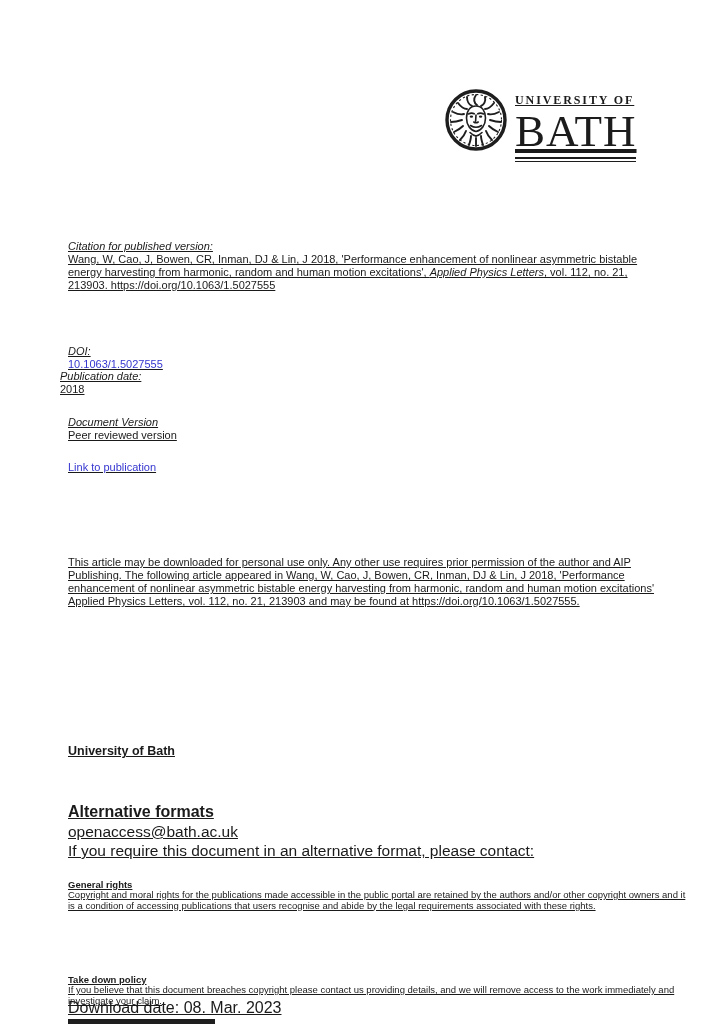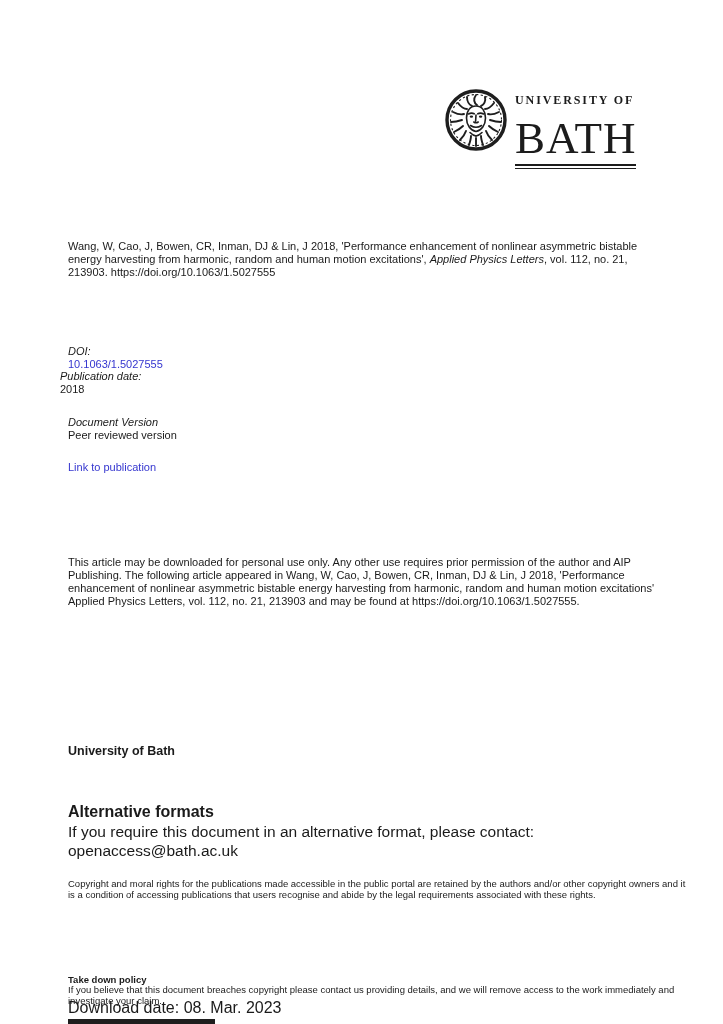--- a/index.html
+++ b/index.html
@@ -5,41 +5,41 @@
   html, body { margin: 0; padding: 0; background: #ffffff; }
   .page {
     position: relative;
     width: 723px;
     height: 1024px;
     background: #ffffff;
     font-family: "Liberation Sans", sans-serif;
     color: #1a1a1a;
     overflow: hidden;
   }
-  .blk { position: absolute; }
+  .blk { position: absolute; text-decoration: underline; }
 
   
   .logo { left: 444px; top: 88px; display: flex; align-items: flex-start; }
   .emblem { width: 64px; height: 64px; flex: 0 0 auto; }
   .logo-text { margin-left: 7px; margin-top: 6px; color: #1c1c1c; }
   .logo-small {
     font-family: "Liberation Serif", serif;
     font-weight: 700;
     font-size: 12px;
     letter-spacing: 1.9px;
     line-height: 12px;
     white-space: nowrap;
   }
   .logo-large {
     font-family: "Liberation Serif", serif;
     font-weight: 400;
     font-size: 45px;
     line-height: 41px;
     letter-spacing: 1px;
-    margin-top: 12px;
+    margin-top: 5px;
     white-space: nowrap;
   }
   .logo-rule {
     width: 121px;
     height: 2px;
     border-top: 2px solid #1c1c1c;
     border-bottom: 1.5px solid #1c1c1c;
     margin-top: 5px;
   }
 
@@ -117,20 +117,21 @@
       </g>
     </svg>
     <div class="logo-text">
       <div class="logo-small">UNIVERSITY OF</div>
       <div class="logo-large">BATH</div>
       <div class="logo-rule"></div>
     </div>
   </div>
 
   <div class="blk citation t11">
+    <div class="it">Citation for published version:</div>
     <div><span>Wang, W, Cao, J, Bowen, CR, Inman, DJ &amp; Lin, J 2018, 'Performance enhancement of nonlinear asymmetric bistable energy harvesting from harmonic, random and human motion excitations', </span><span class="it">Applied Physics Letters</span><span>, vol. 112, no. 21, 213903. https://doi.org/10.1063/1.5027555</span></div>
   </div>
 
   <div class="blk doi t11">
     <div class="it">DOI:</div>
     <div class="link">10.1063/1.5027555</div>
   </div>
 
   <div class="blk pubdate t11">
     <div class="it">Publication date:</div>
@@ -145,25 +146,26 @@
   <div class="blk linkpub t11">
     <span class="link">Link to publication</span>
   </div>
 
   <div class="blk rightsnotice t11">This article may be downloaded for personal use only. Any other use requires prior permission of the author and AIP Publishing.  The following article appeared in Wang, W, Cao, J, Bowen, CR, Inman, DJ &amp; Lin, J 2018, 'Performance enhancement of nonlinear asymmetric bistable energy harvesting from harmonic, random and human motion excitations' Applied Physics Letters, vol. 112, no. 21, 213903 and may be found at https://doi.org/10.1063/1.5027555.</div>
 
   <div class="blk uob-heading">University of Bath</div>
 
   <div class="blk altformats">
     <div class="alt-heading">Alternative formats</div>
+    <div class="alt-body">openaccess@bath.ac.uk</div>
     <div class="alt-body">If you require this document in an alternative format, please contact:</div>
-    <div class="alt-body">openaccess@bath.ac.uk</div>
   </div>
 
   <div class="blk generalrights fineprint">
+    <div class="fine-heading">General rights</div>
     <div>Copyright and moral rights for the publications made accessible in the public portal are retained by the authors and/or other copyright owners and it is a condition of accessing publications that users recognise and abide by the legal requirements associated with these rights.</div>
   </div>
 
   <div class="blk takedown fineprint">
     <div class="fine-heading">Take down policy</div>
     <div>If you believe that this document breaches copyright please contact us providing details, and we will remove access to the work immediately and investigate your claim.</div>
   </div>
 
   <div class="blk downloaddate">Download date: 08. Mar. 2023</div>
 

